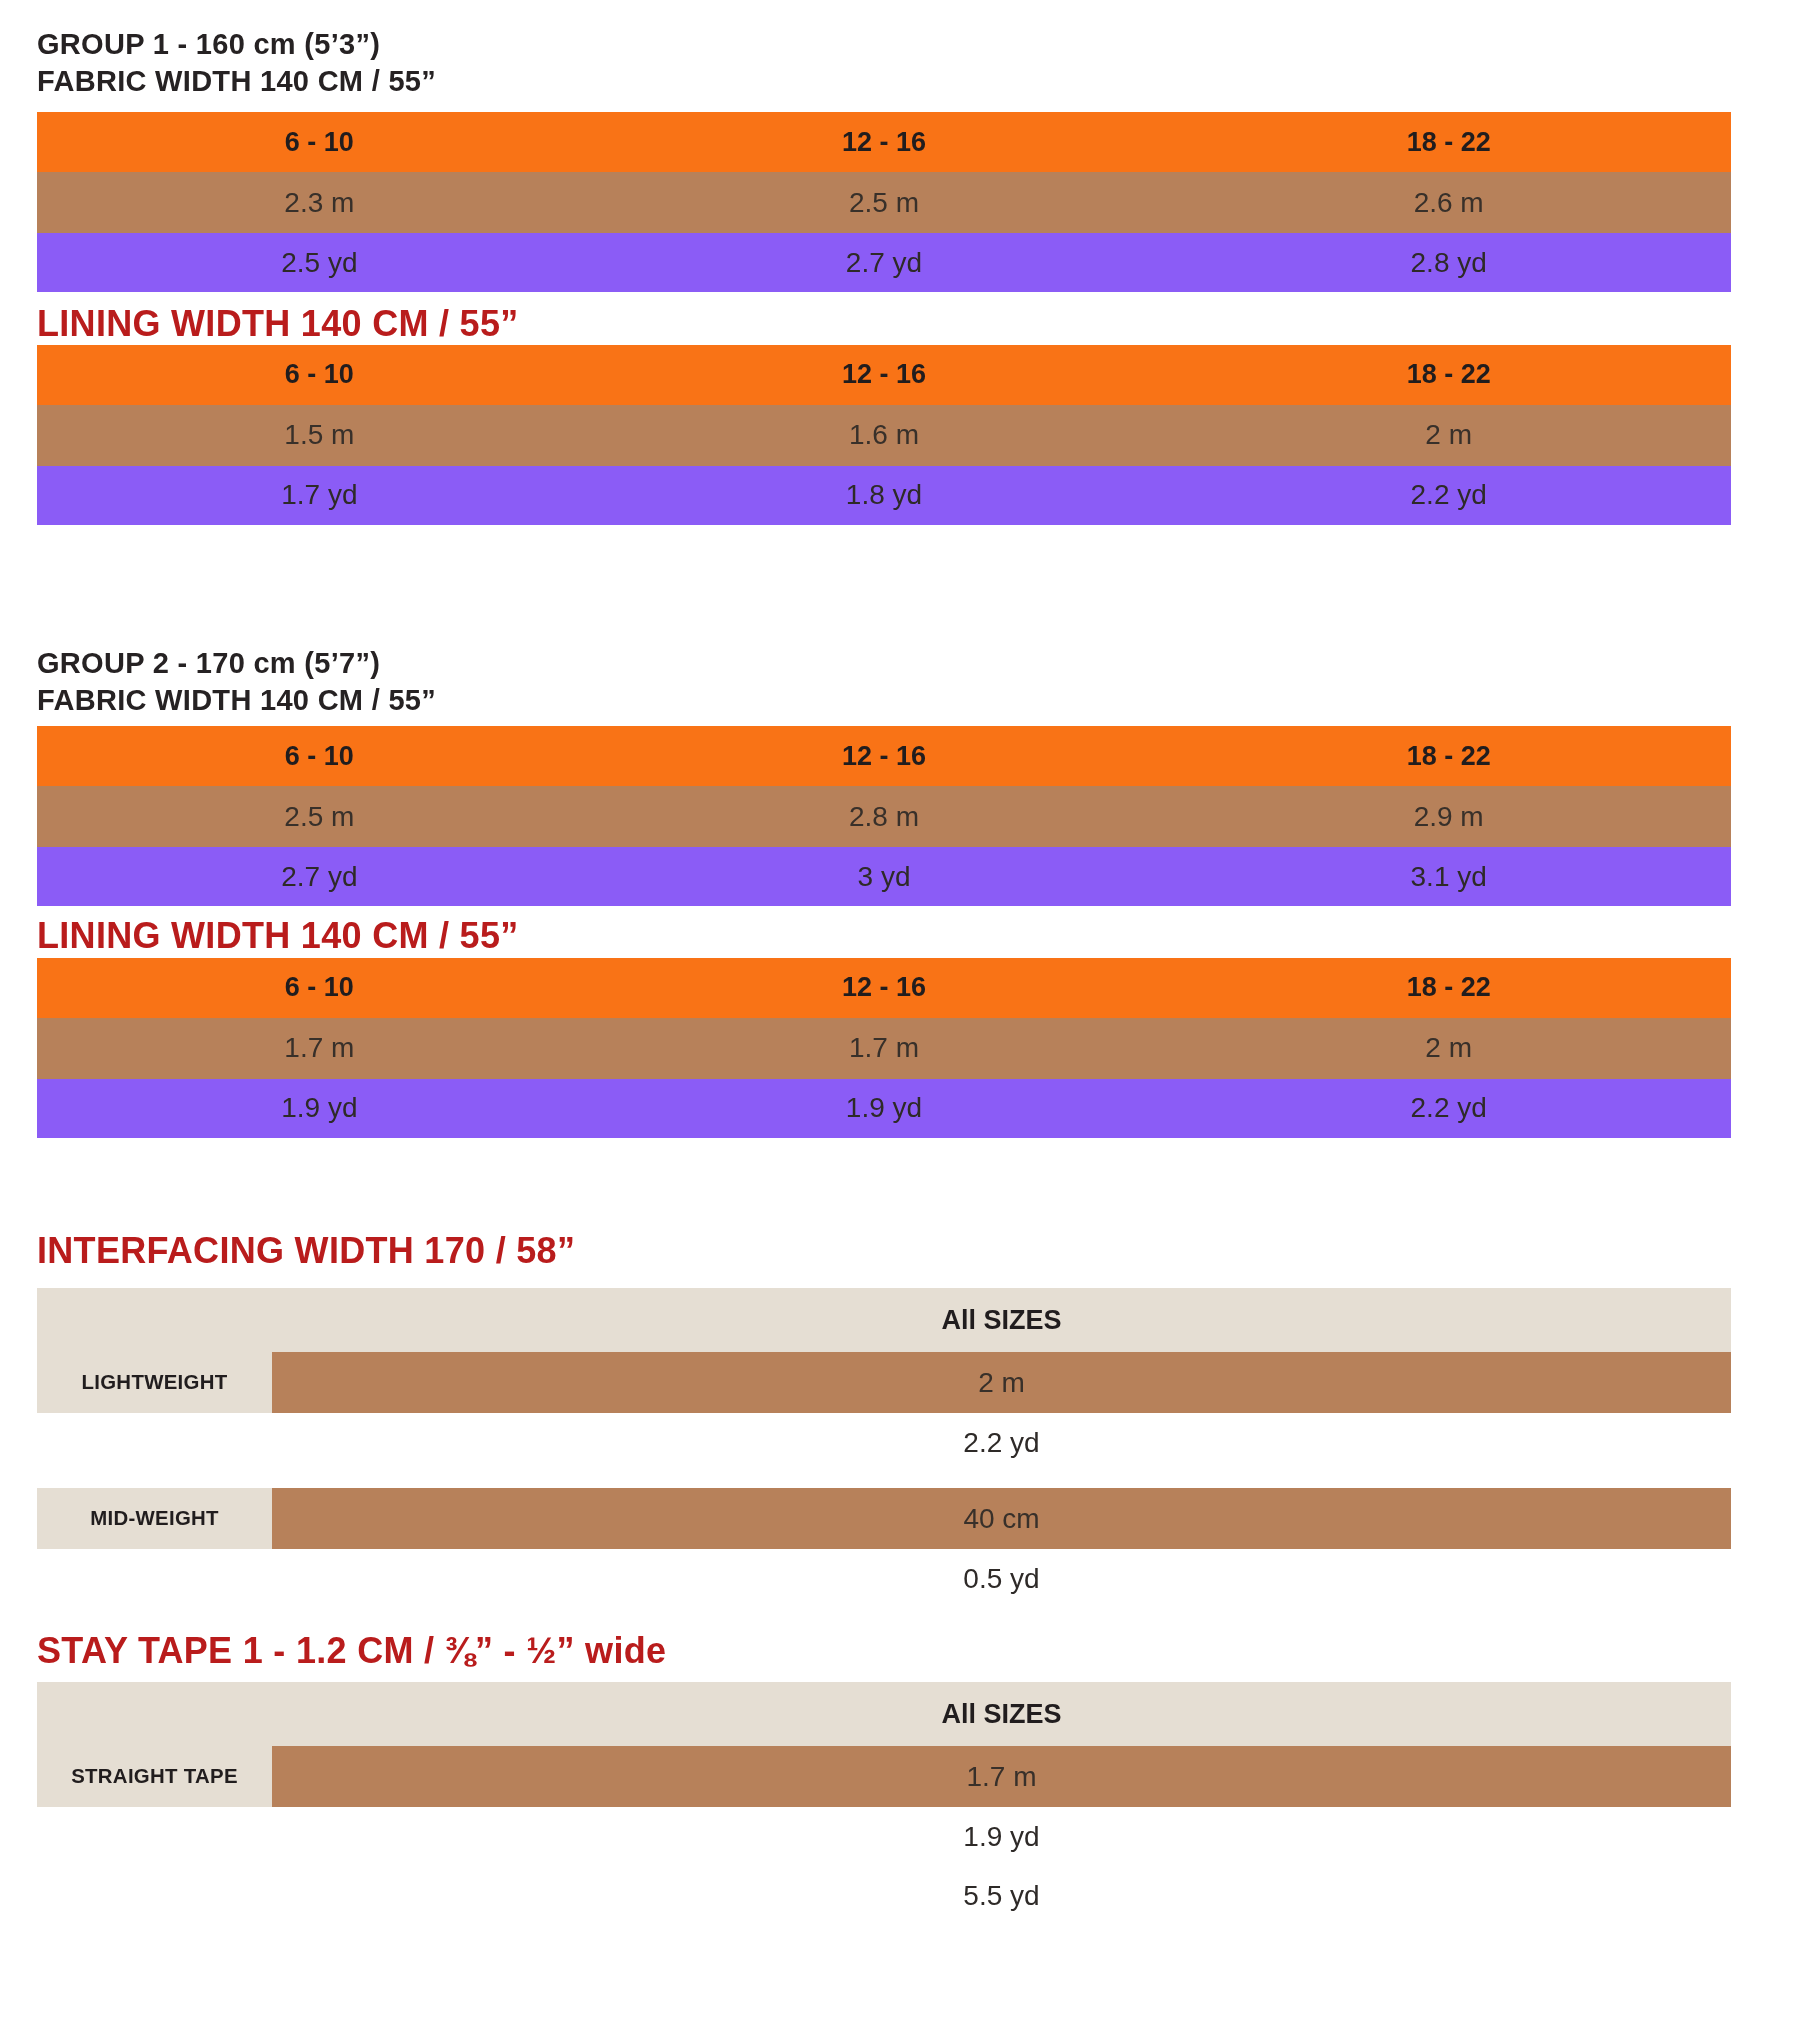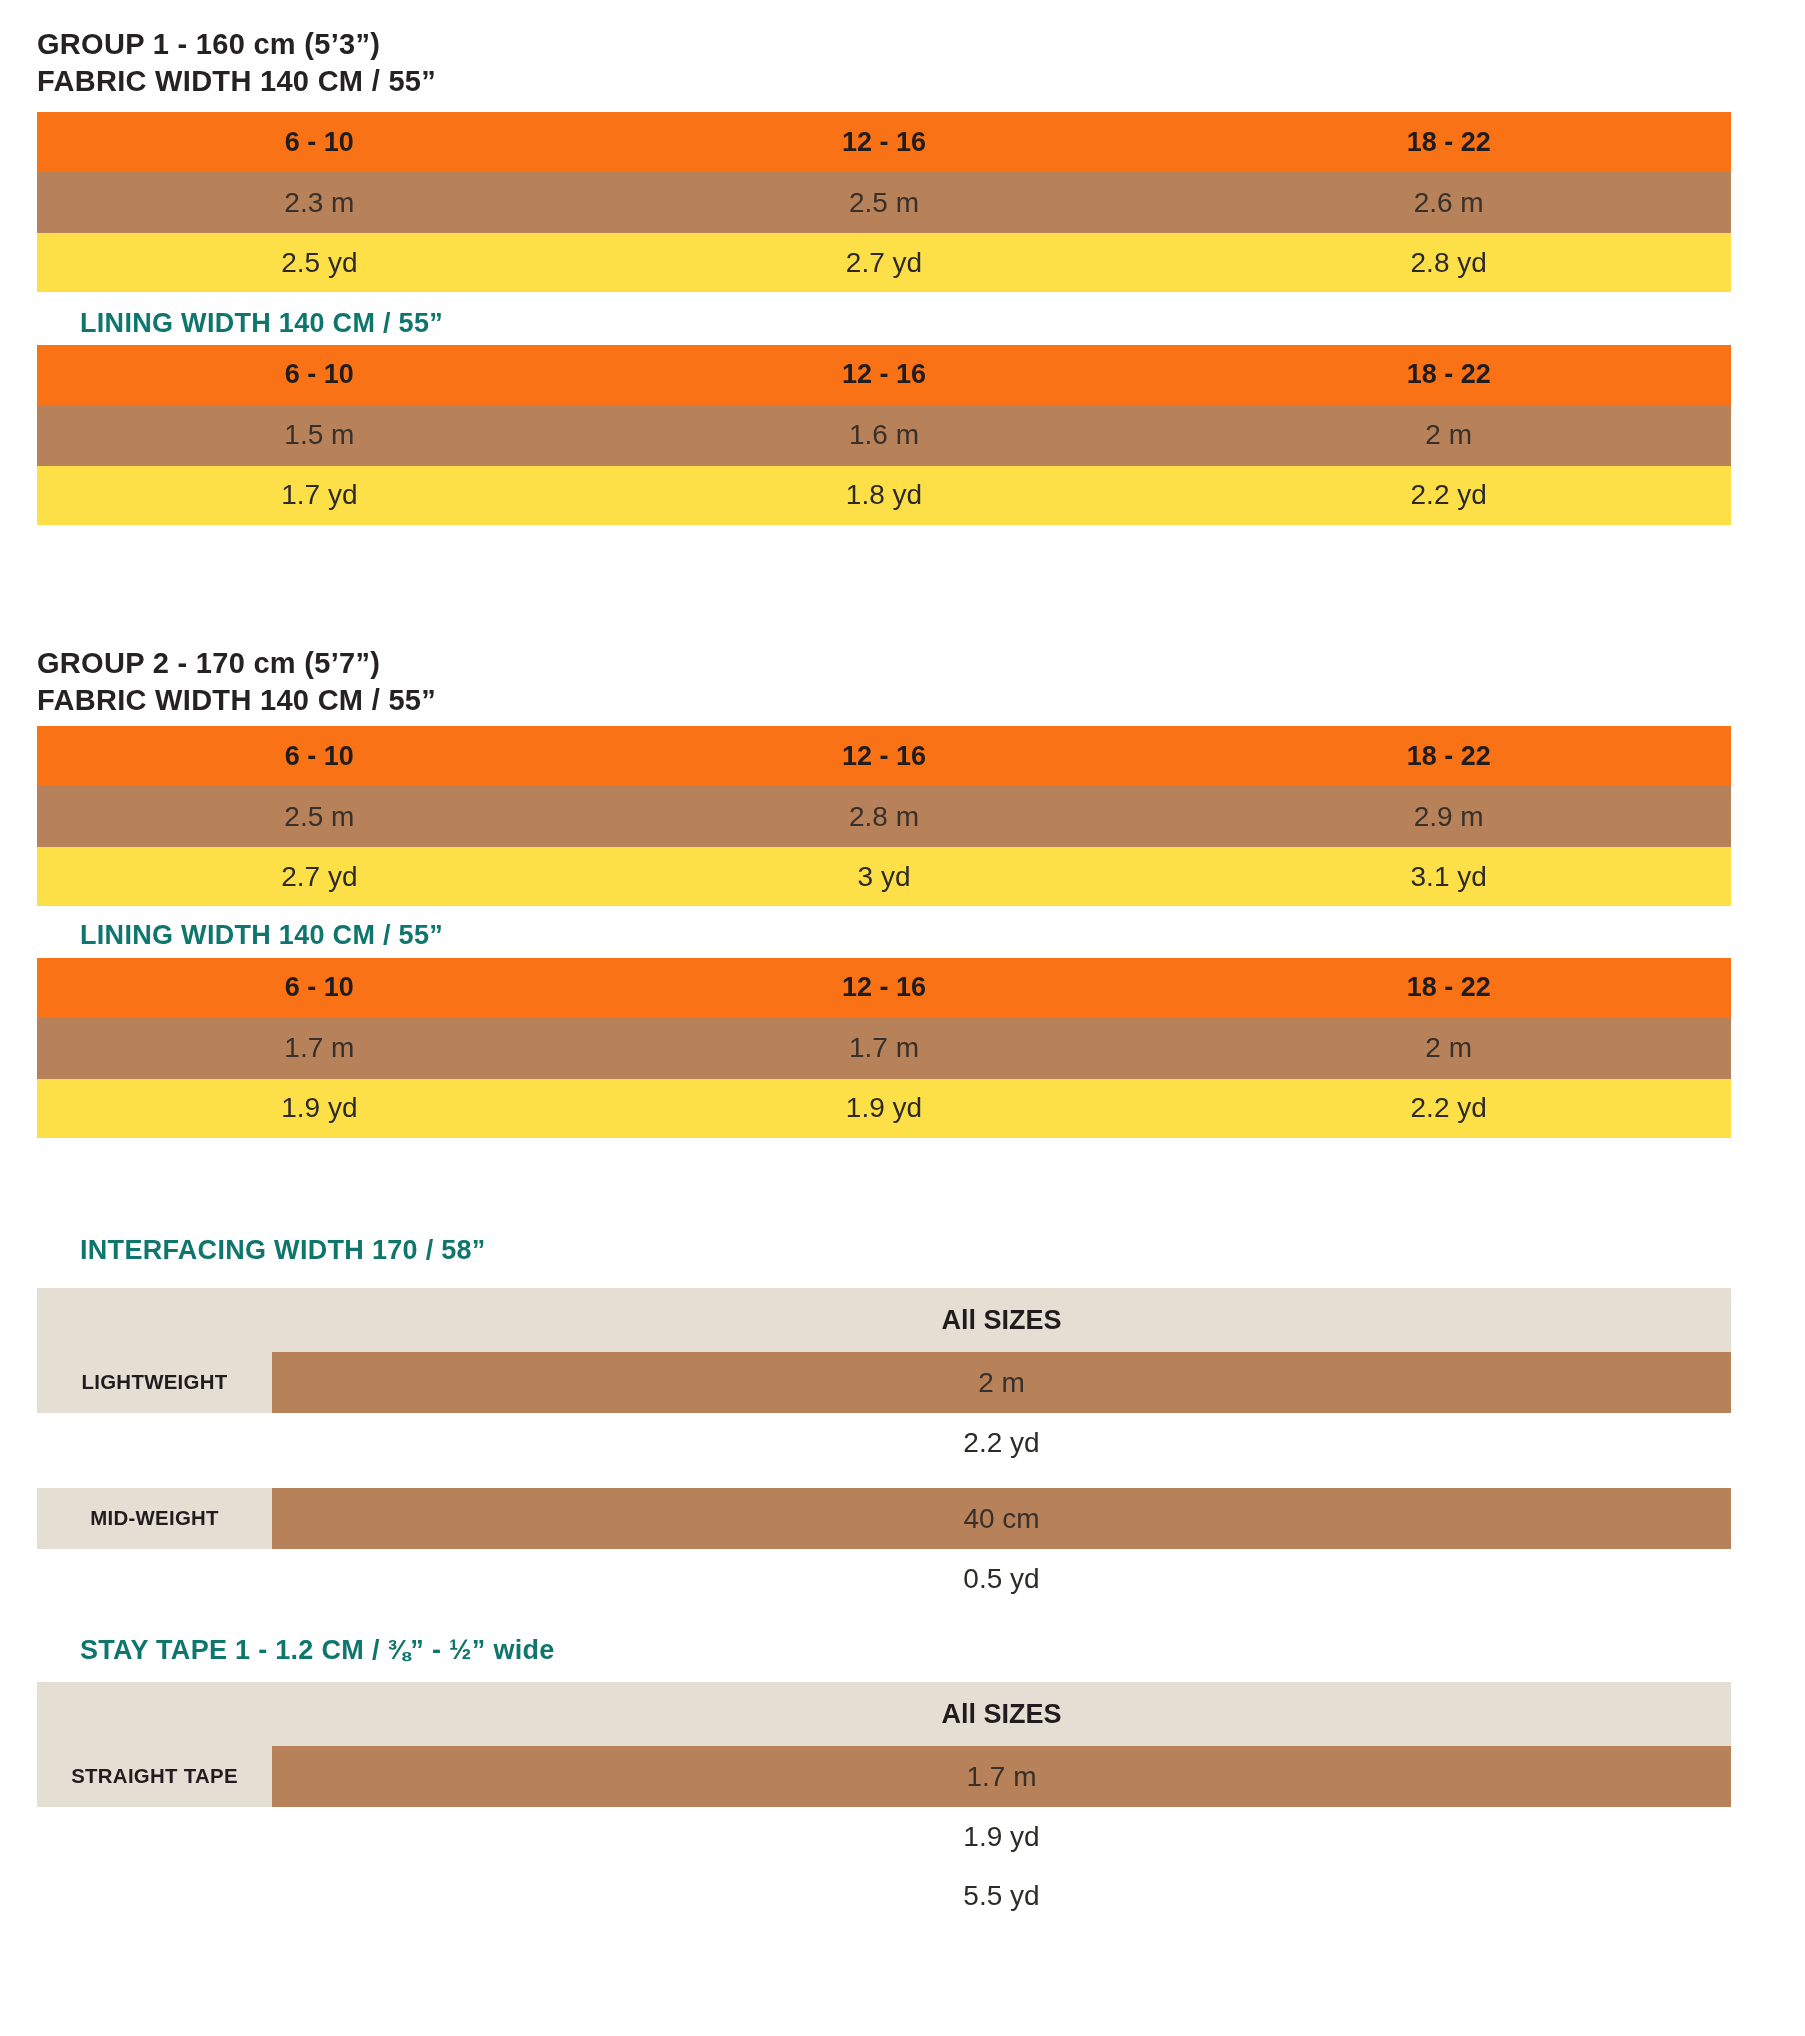--- a/index.html
+++ b/index.html
@@ -17,41 +17,40 @@
   
   .doc-title {
     font-size: 29px;
     font-weight: 700;
     line-height: 37px;
     letter-spacing: 0.3px;
     color: #262223;
   }
   .doc-title .tline { display: block; }
   .sub-title {
-    font-size: 27px;
+    font-size: 36px;
     font-weight: 700;
     line-height: 37px;
     letter-spacing: 0.3px;
-    color: #0f766e;
-    margin-left: 43px;
+    color: #b91c1c;
   }
 
   
   .size-table { width: 100%; }
   .st-row { display: flex; width: 100%; }
   .st-cell {
     flex: 1 1 0;
     display: flex;
     align-items: center;
     justify-content: center;
     text-align: center;
   }
   .row-head  { height: 60px; background: #f97316; font-size: 27px; font-weight: 700; color: #211d1e; }
   .row-m     { height: 61px; background: #b7815a; font-size: 28px; font-weight: 400; color: #38302a; }
-  .row-yd    { height: 59px; background: #fde047; font-size: 28px; font-weight: 400; color: #2e2a28; justify-content: space-between; }
+  .row-yd    { height: 59px; background: #8b5cf6; font-size: 28px; font-weight: 400; color: #2e2a28; justify-content: space-between; }
 
   
   .wide-head {
     display: flex;
     height: 64px;
     background: #e5ded3;
   }
   .wide-head .head-spacer { width: 235px; }
   .wide-head .head-text {
     flex: 1 1 0;

